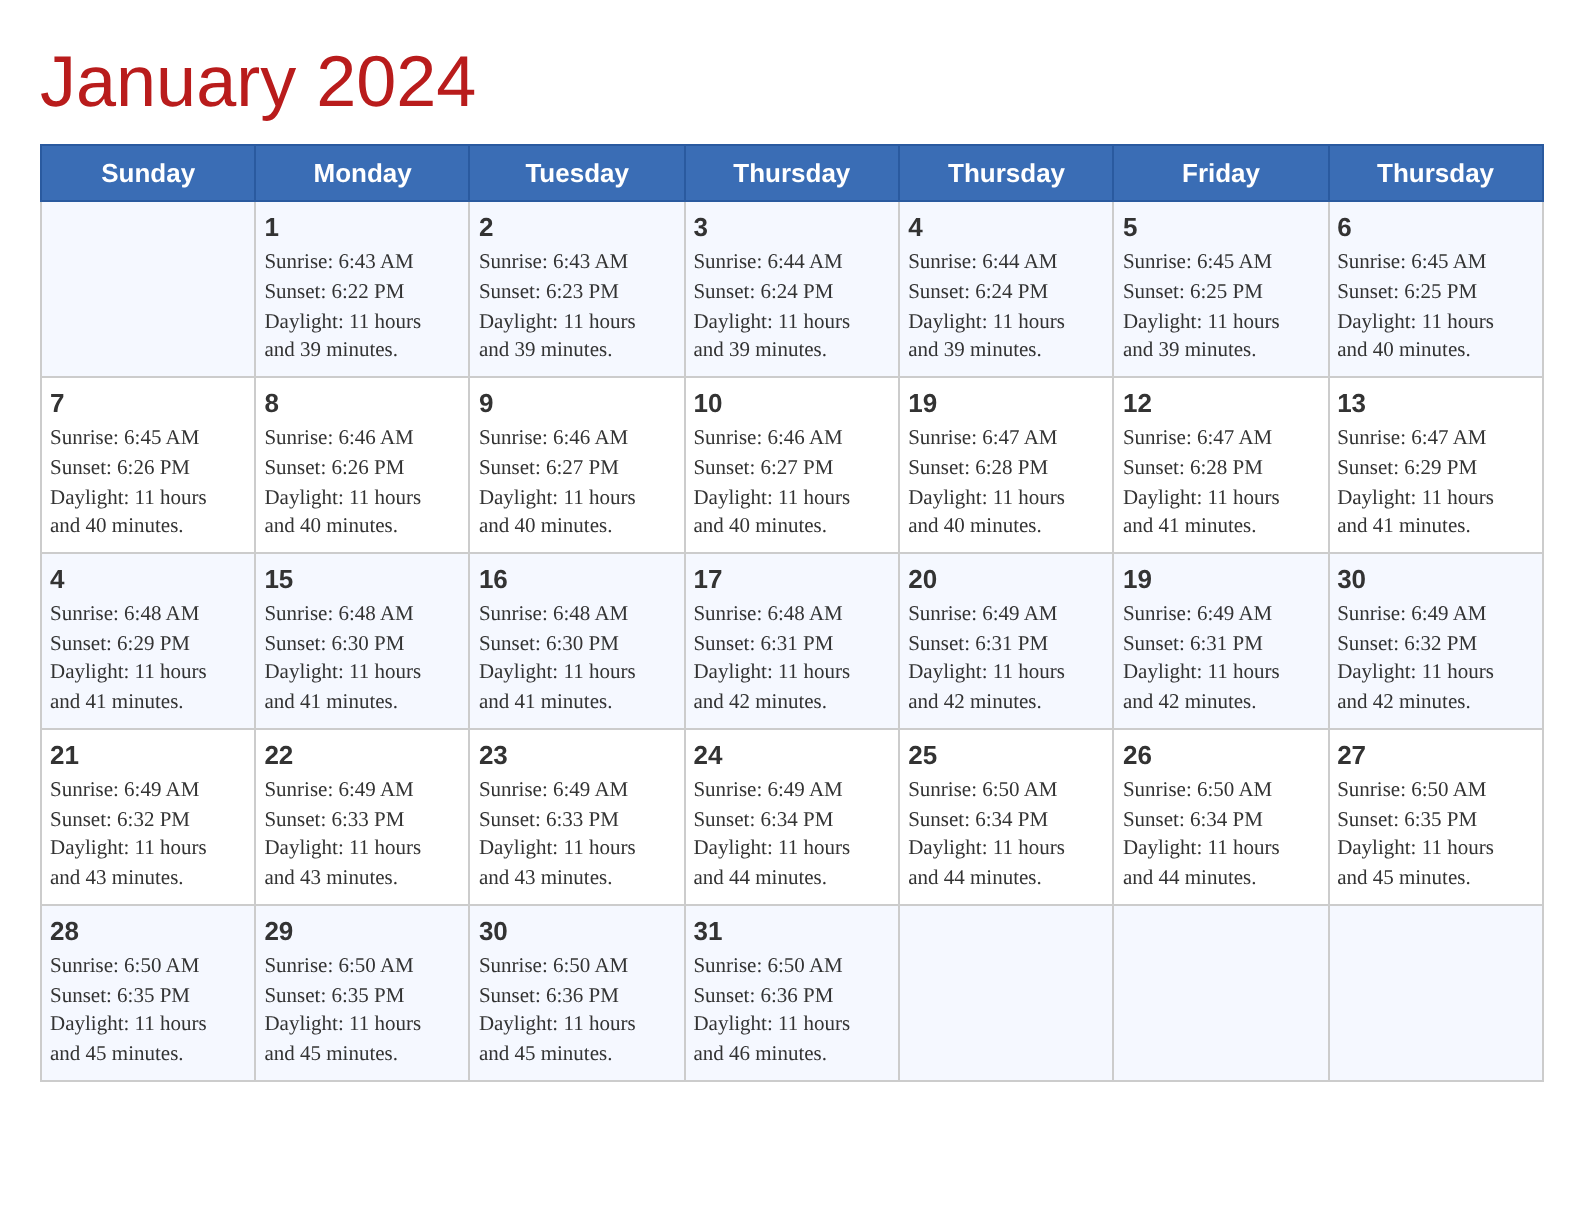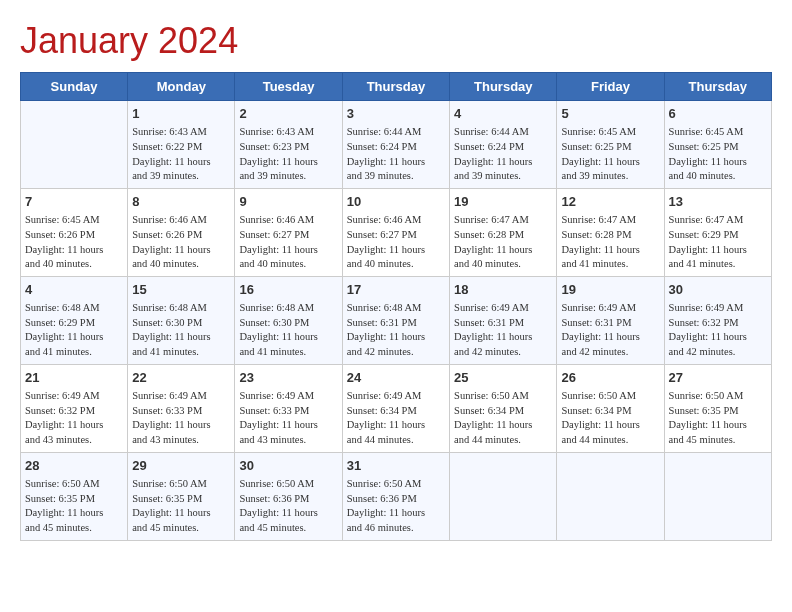--- a/index.html
+++ b/index.html
@@ -230,21 +230,21 @@
 and 41 minutes.</div>
         </td>
         <td>
           <span class="day-number">17</span>
           <div class="cell-content" style="white-space: pre-line;">Sunrise: 6:48 AM
 Sunset: 6:31 PM
 Daylight: 11 hours
 and 42 minutes.</div>
         </td>
         <td>
-          <span class="day-number">18</span>
+          <span class="day-number">20</span>
           <div class="cell-content" style="white-space: pre-line;">Sunrise: 6:49 AM
 Sunset: 6:31 PM
 Daylight: 11 hours
 and 42 minutes.</div>
         </td>
         <td>
           <span class="day-number">19</span>
           <div class="cell-content" style="white-space: pre-line;">Sunrise: 6:49 AM
 Sunset: 6:31 PM
 Daylight: 11 hours

